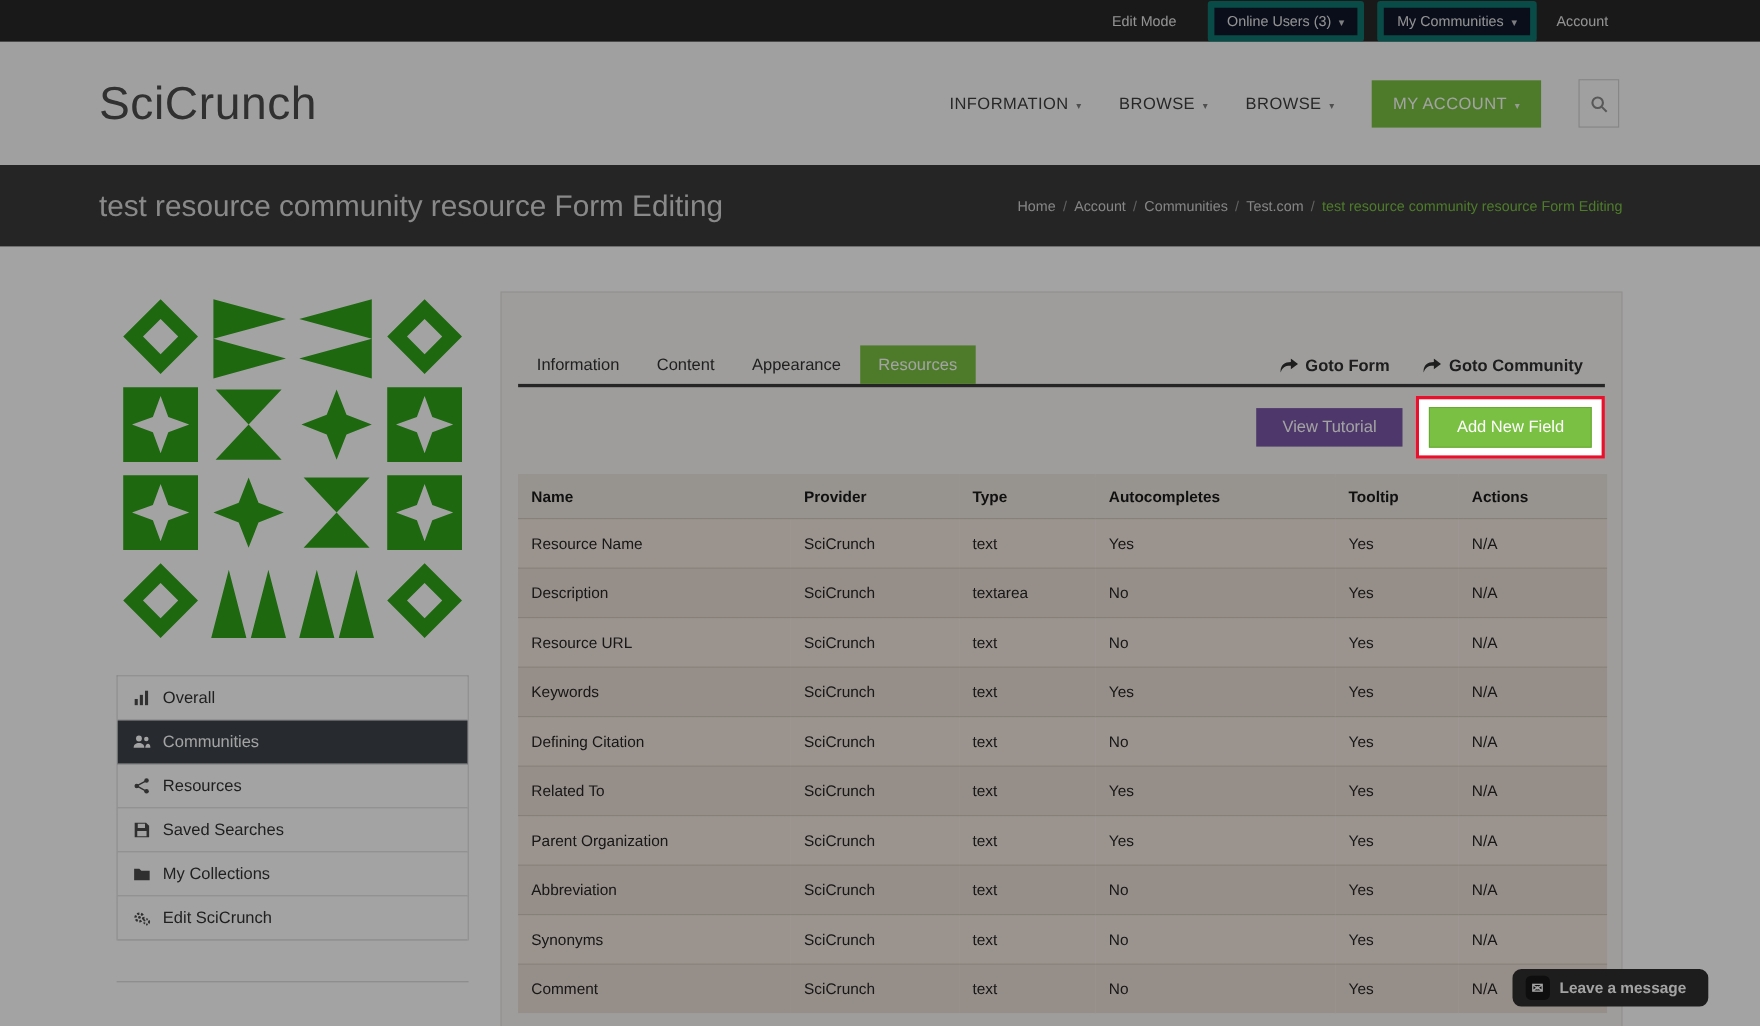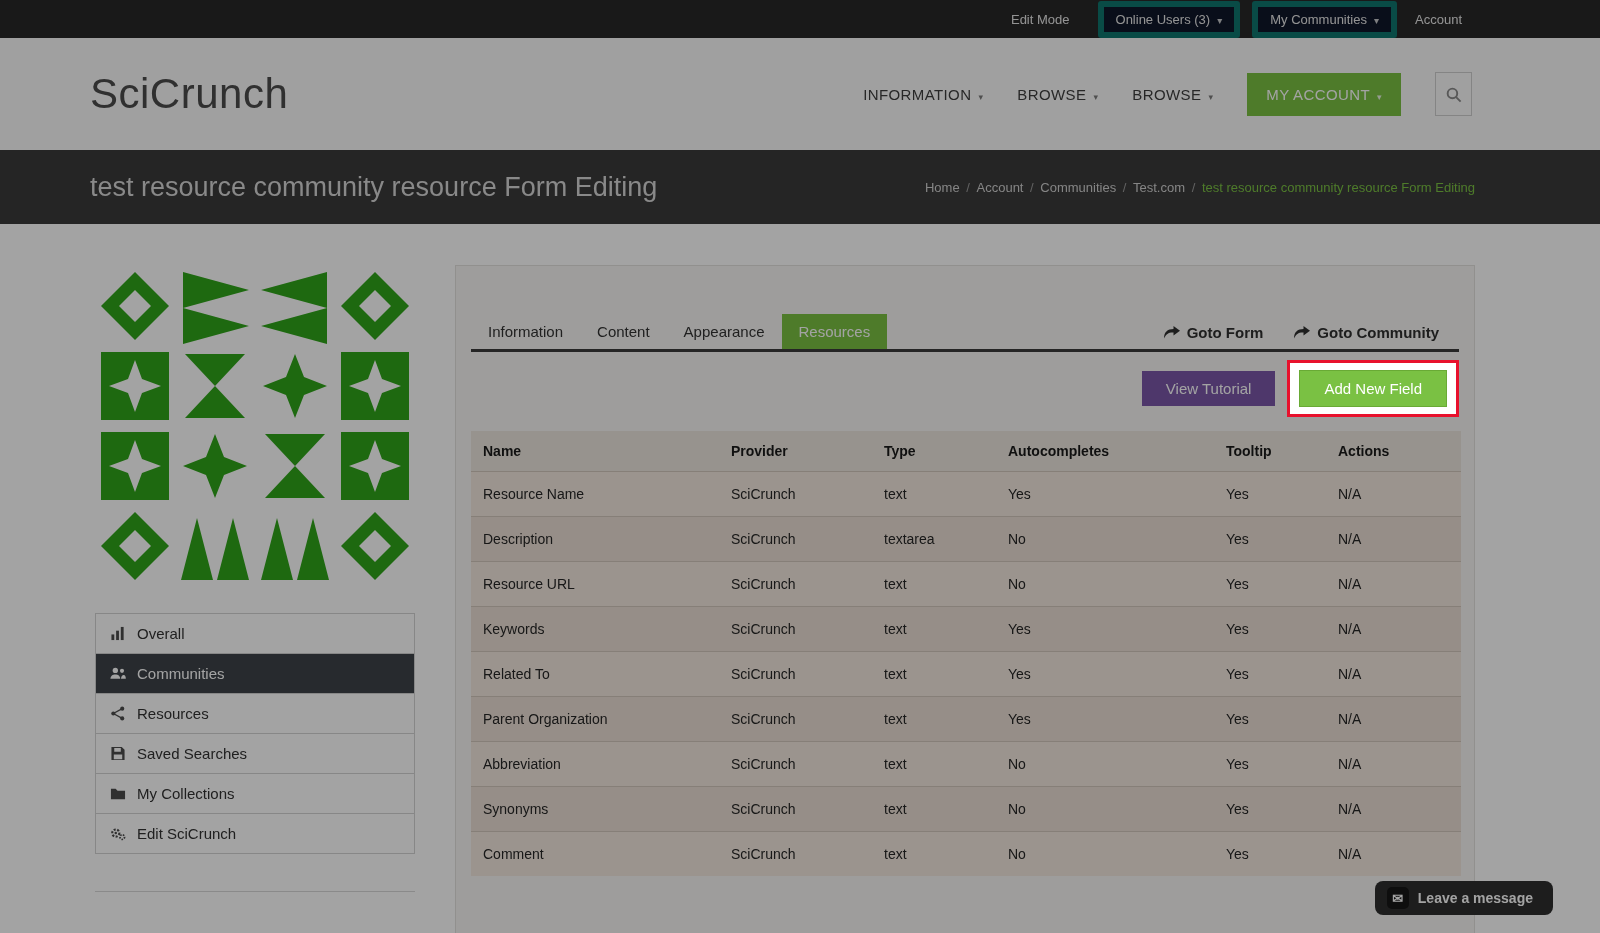--- a/index.html
+++ b/index.html
@@ -35,21 +35,21 @@
   .pagebar { position:absolute; top:150px; left:0; right:0; height:74px; background:#3a3a3a;
              display:flex; align-items:center; justify-content:space-between;
              padding:0 125px 0 90px; }
   .page-title { font-size:27px; font-weight:300; color:#d6d6d6; }
   .breadcrumb { font-size:13px; color:#d0d0d0; white-space:nowrap; }
   .crumb { cursor:pointer; }
   .crumb:not(.active-crumb)::after { content:" / "; color:#9a9a9a; margin:0 3px; }
   .active-crumb { color:var(--green,#7ac143); }
 
   
-  .sidebar { position:absolute; left:95px; top:266px; width:320px;text-align:center; }
+  .sidebar { position:absolute; left:106px; top:266px; width:320px;text-align:center; }
   .logo-svg .lg { fill:var(--logo_green,#2fa519); }
   .side-menu { margin-top:23px; border:1px solid #d4d4d4; border-bottom:none; }
   .side-item { height:40px; background:#fff; border-bottom:1px solid #d4d4d4;
                display:flex; align-items:center; gap:11px; padding:0 14px;
                font-size:15px; color:#333; cursor:pointer; }
   .sicon { color:#4c4c4c; display:flex; align-items:center; }
   .sicon svg { width:16px; height:15px; fill:currentColor; }
   .side-item.active { background:#3d4248; color:#fff; }
   .side-item.active .sicon { color:#fff; }
   .sidebar-divider { margin-top:37px; border-top:1px solid #d8d8d8; }
@@ -346,20 +346,28 @@
           </tr>
           <tr>
             <td>Keywords</td>
             <td>SciCrunch</td>
             <td>text</td>
             <td>Yes</td>
             <td>Yes</td>
             <td>N/A</td>
           </tr>
           <tr>
+            <td>Defining Citation</td>
+            <td>SciCrunch</td>
+            <td>text</td>
+            <td>No</td>
+            <td>Yes</td>
+            <td>N/A</td>
+          </tr>
+          <tr>
             <td>Related To</td>
             <td>SciCrunch</td>
             <td>text</td>
             <td>Yes</td>
             <td>Yes</td>
             <td>N/A</td>
           </tr>
           <tr>
             <td>Parent Organization</td>
             <td>SciCrunch</td>

